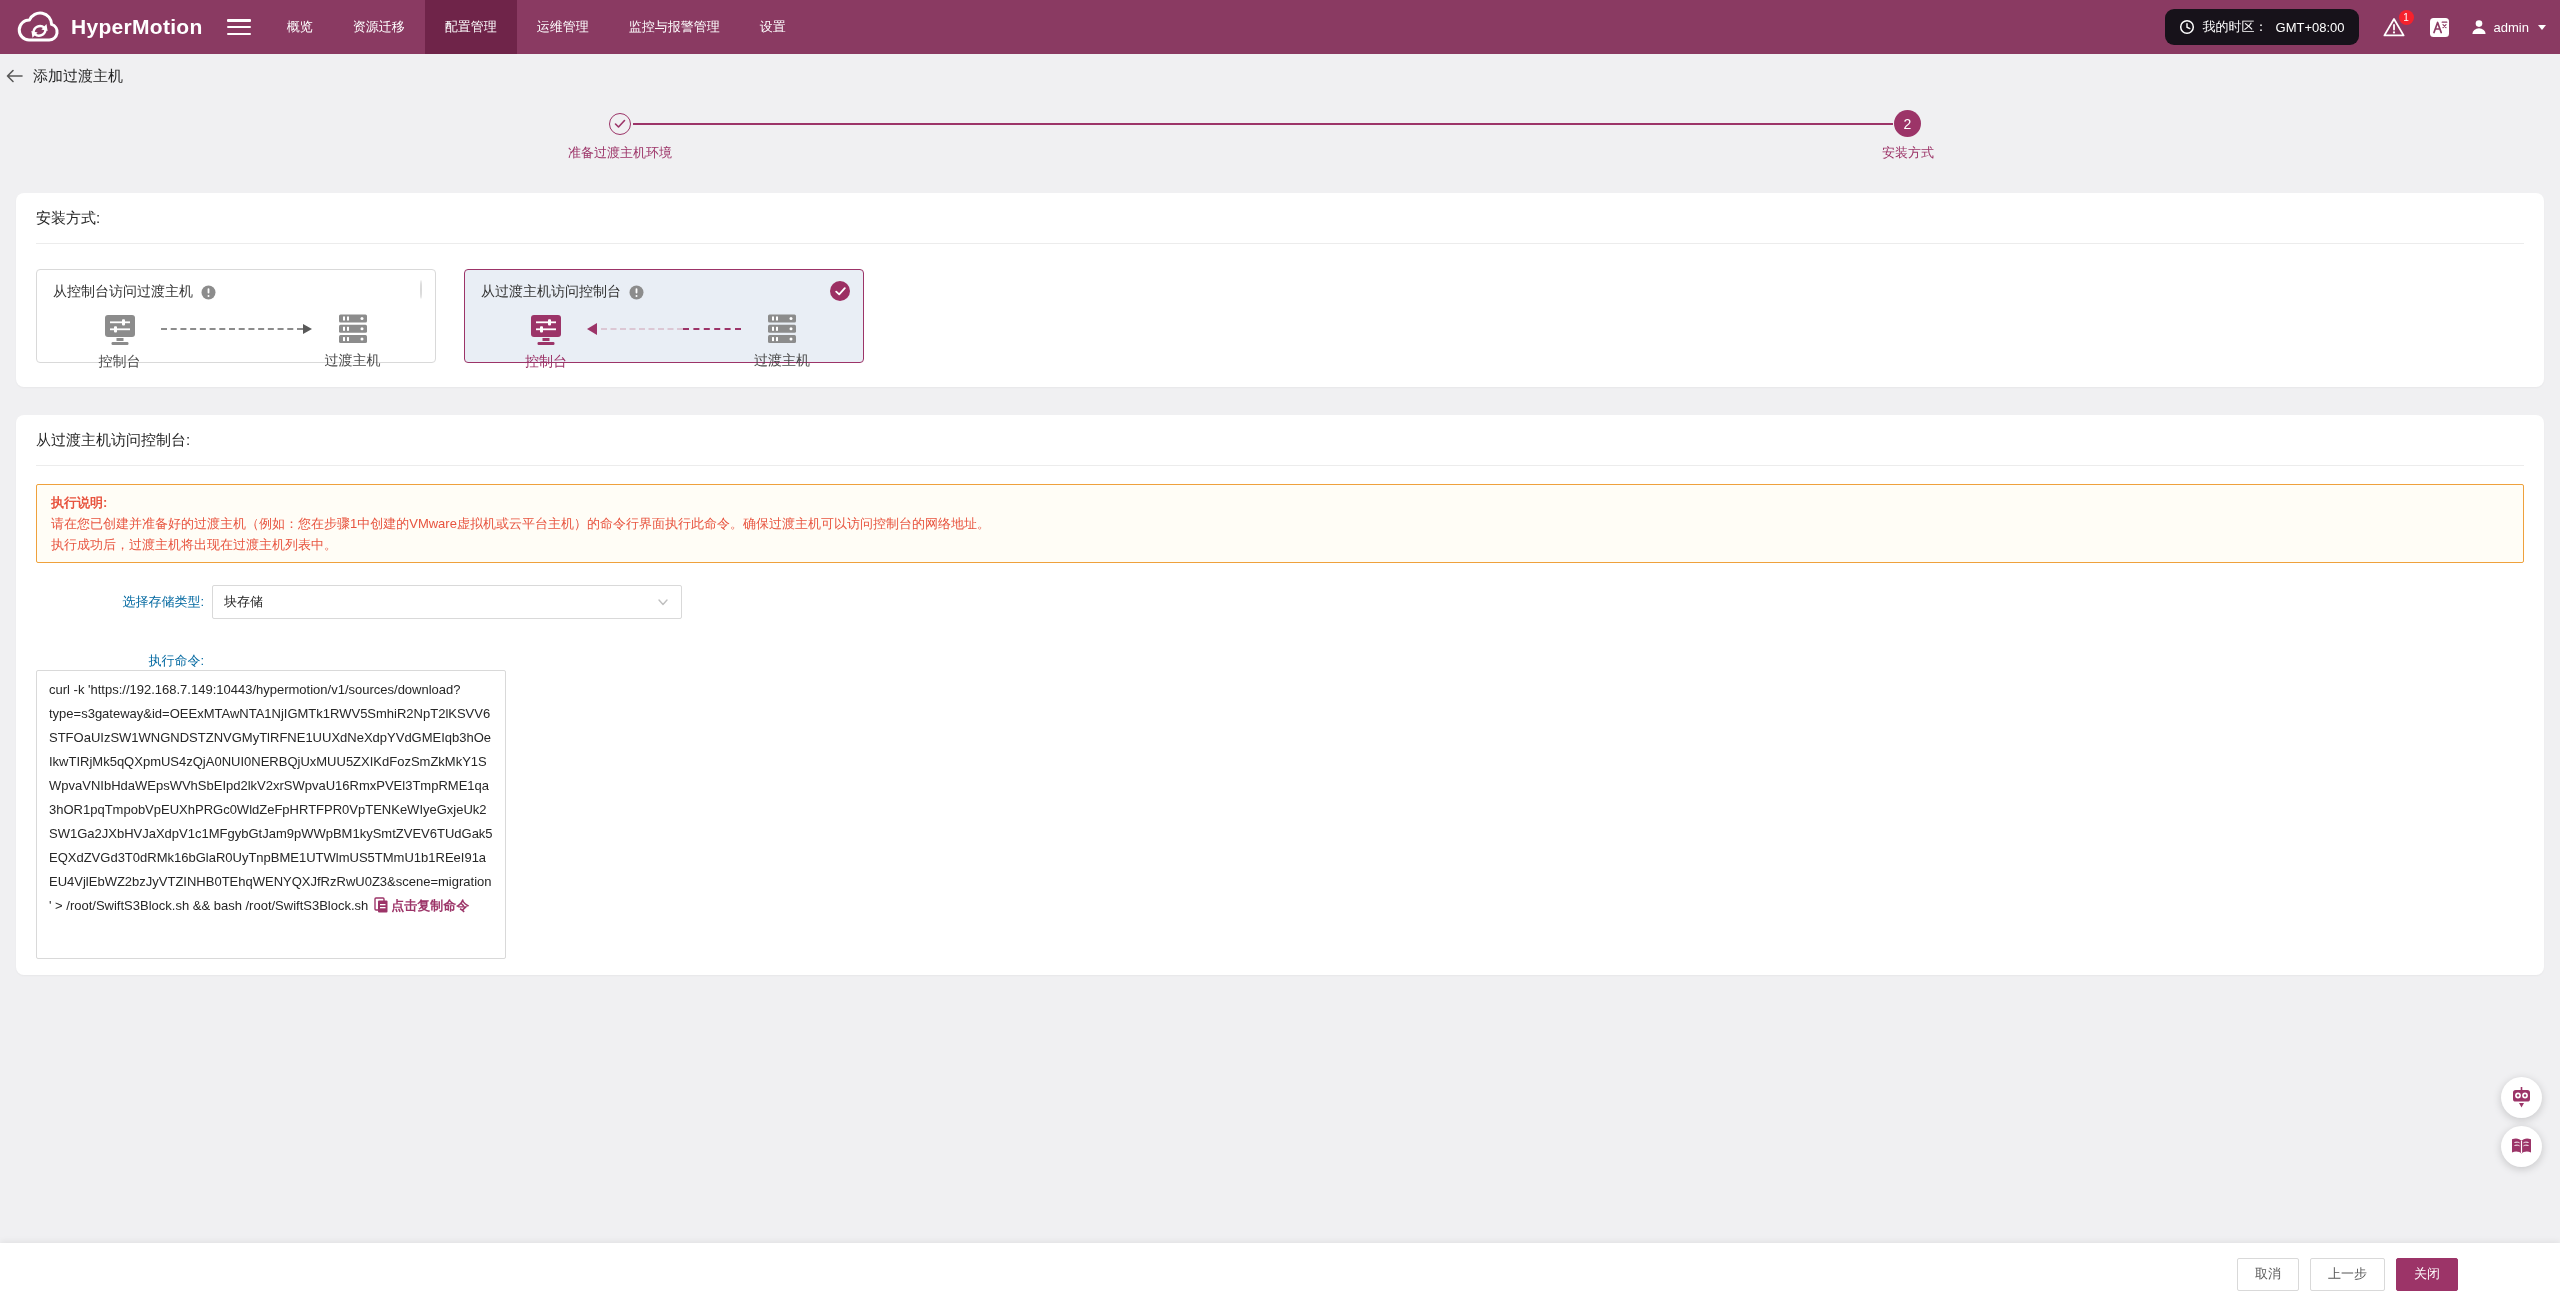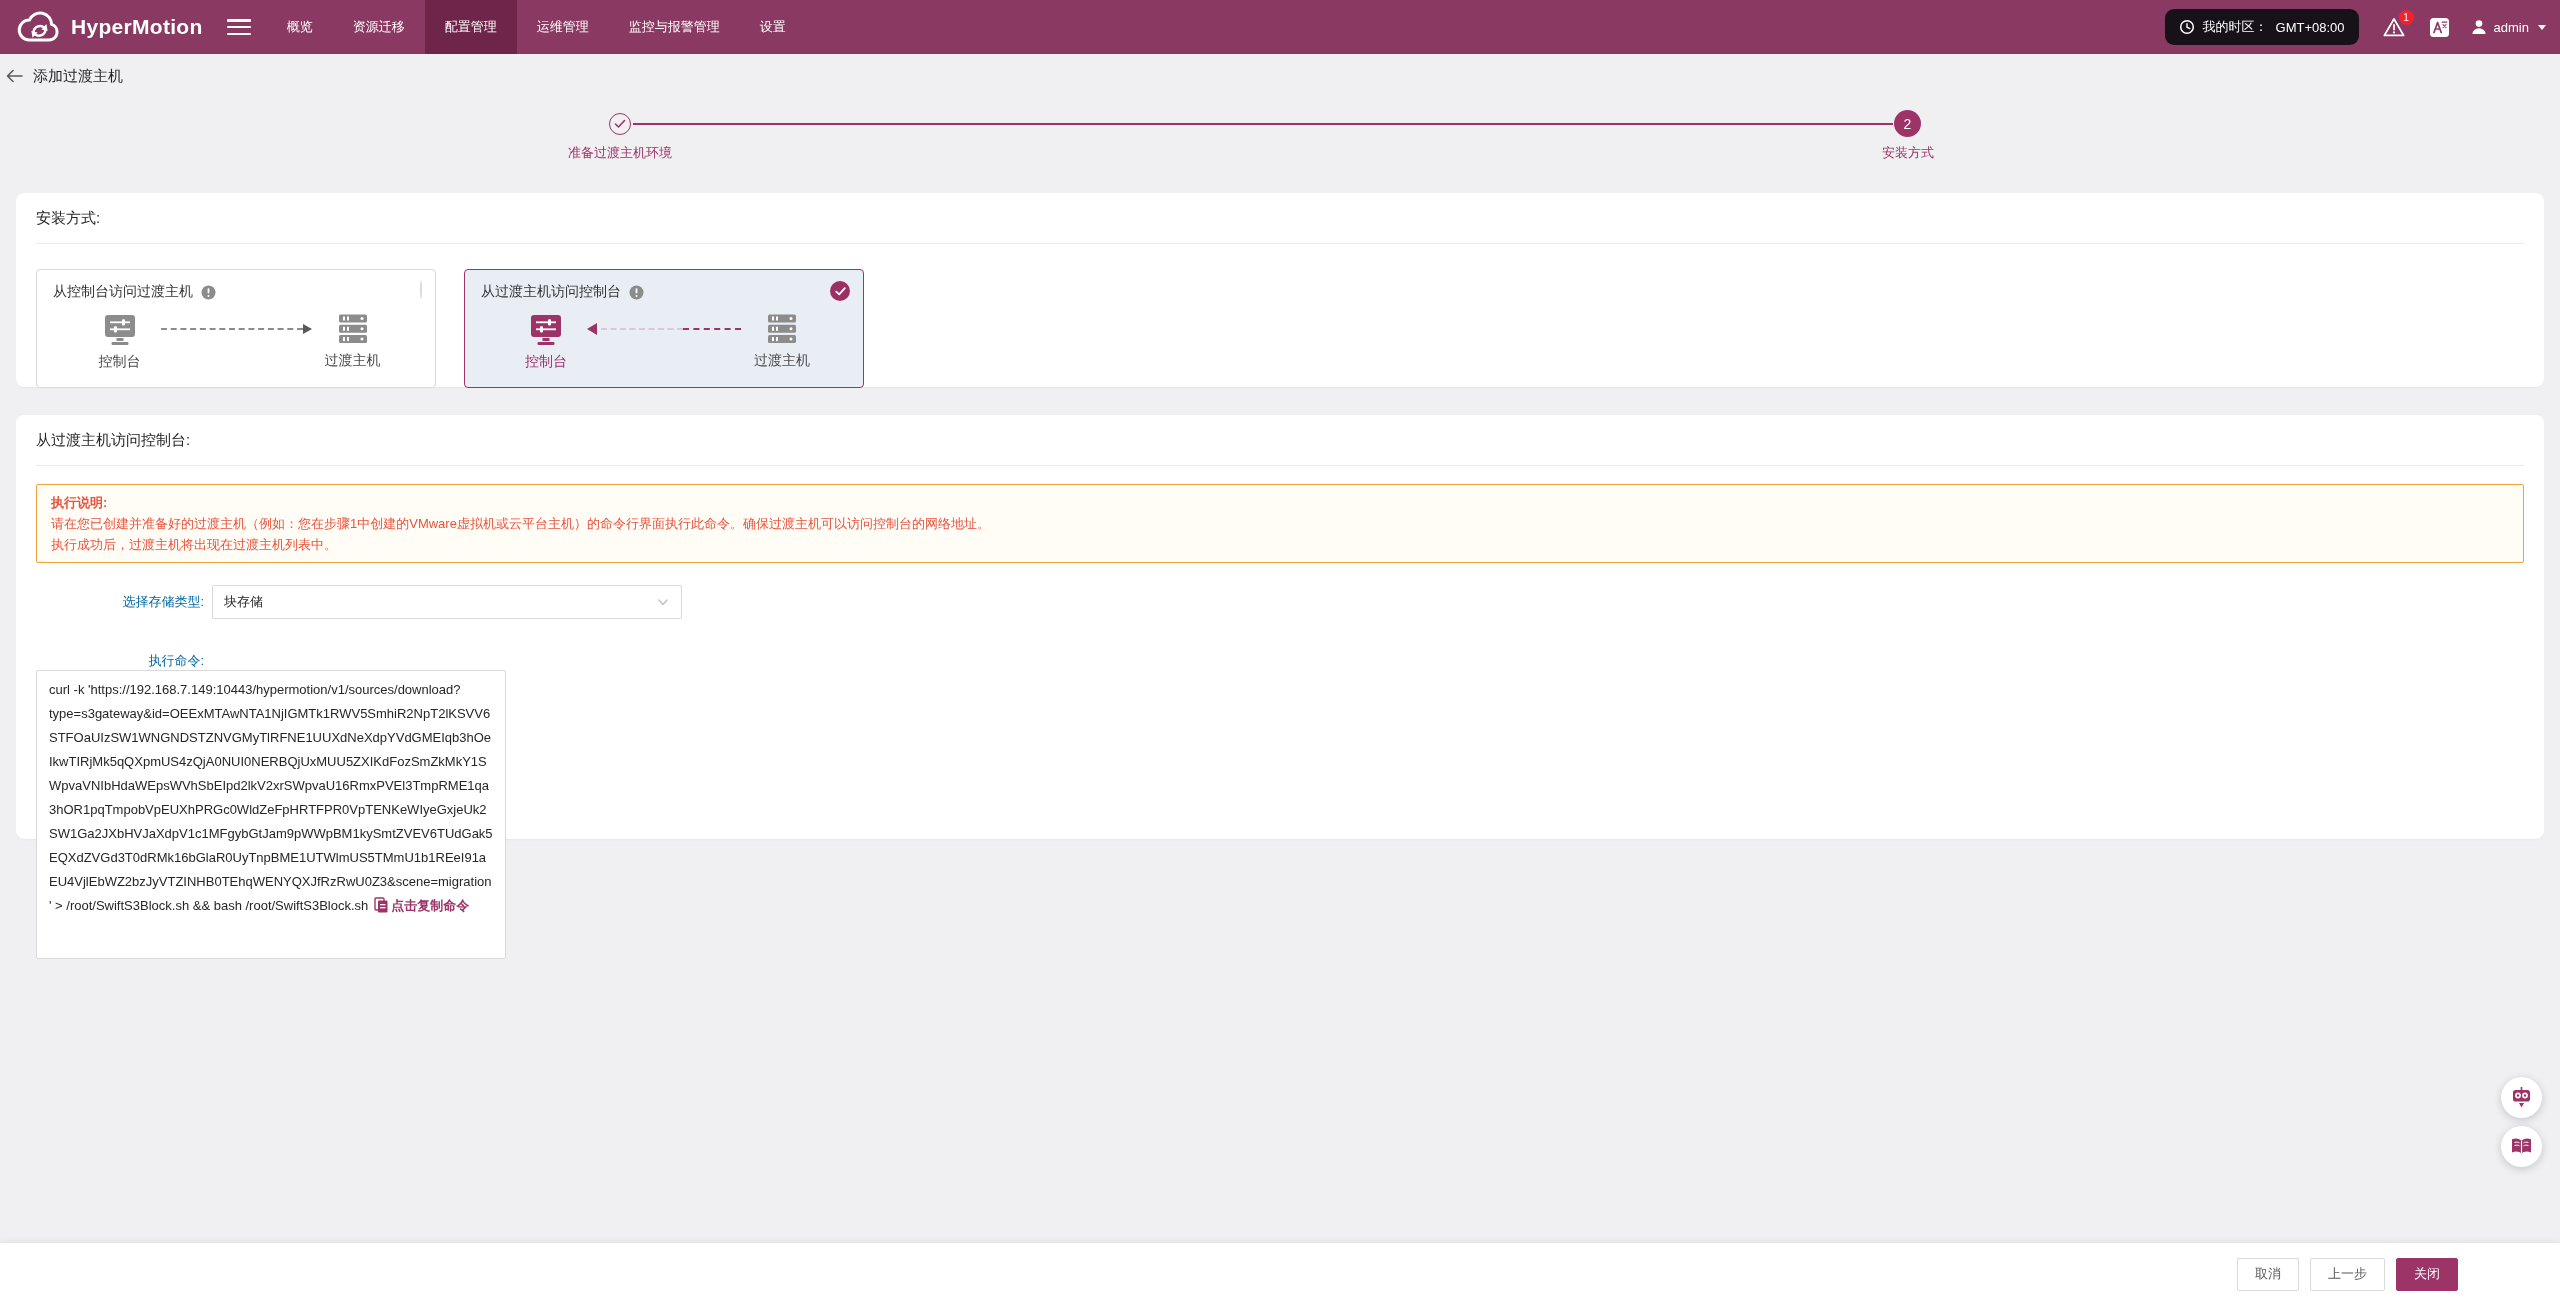--- a/index.html
+++ b/index.html
@@ -41,26 +41,26 @@
     border:1.5px solid #9c3468; border-radius:50%; display:flex; align-items:center; justify-content:center; }
   .step-circle-active { position:absolute; left:1894px; top:2px; width:27px; height:27px; background:#9c3468;
     border-radius:50%; color:#fff; font-size:14px; display:flex; align-items:center; justify-content:center; }
   .step-label { position:absolute; top:36px; transform:translateX(-50%); font-size:13px; color:#9c3468; white-space:nowrap; }
   .step-label.s1 { left:620px; }
   .step-label.s2 { left:1908px; }
   
   .panel { position:absolute; left:16px; right:16px; background:#fff; border-radius:8px;
            box-shadow:0 1px 2px rgba(0,0,0,.04); }
   .panel1 { top:193px; height:194px; }
-  .panel2 { top:415px; height:424px; }
+  .panel2 { top:415px; height:560px; }
   .section-title { font-size:15px; color:#262626; font-weight:500; padding:16px 20px 0 20px; }
   .divider { height:1px; background:#ececec; margin:15px 20px 0 20px; }
   
   .cards { display:flex; gap:28px; margin:25px 0 0 20px; }
-  .opt-card { position:relative; width:400px; height:119px; border:1px solid #d9d9d9;
+  .opt-card { position:relative; width:400px; height:94px; border:1px solid #d9d9d9;
               border-radius:4px; background:#fff; cursor:pointer; }
   .opt-card.selected { background:#e9eef5; border-color:#9c3468; }
   .opt-head { display:flex; align-items:center; gap:8px; padding:13px 16px 0 16px; font-size:14px; color:#333; }
   .opt-select-mark { position:absolute; top:11px; right:13px; }
   .radio-empty { width:20px; height:20px; border-radius:50%; border:1px solid #d9d9d9; background:#fff; }
   .check-badge { width:20px; height:20px; border-radius:50%; background:#9c2f63;
                  display:flex; align-items:center; justify-content:center; }
   .opt-diagram { display:flex; justify-content:center; align-items:flex-start; margin-top:12px; }
   .node { width:78px; display:flex; flex-direction:column; align-items:center; gap:7px; }
   .node-label { font-size:14px; color:#4a4a4a; white-space:nowrap; }

